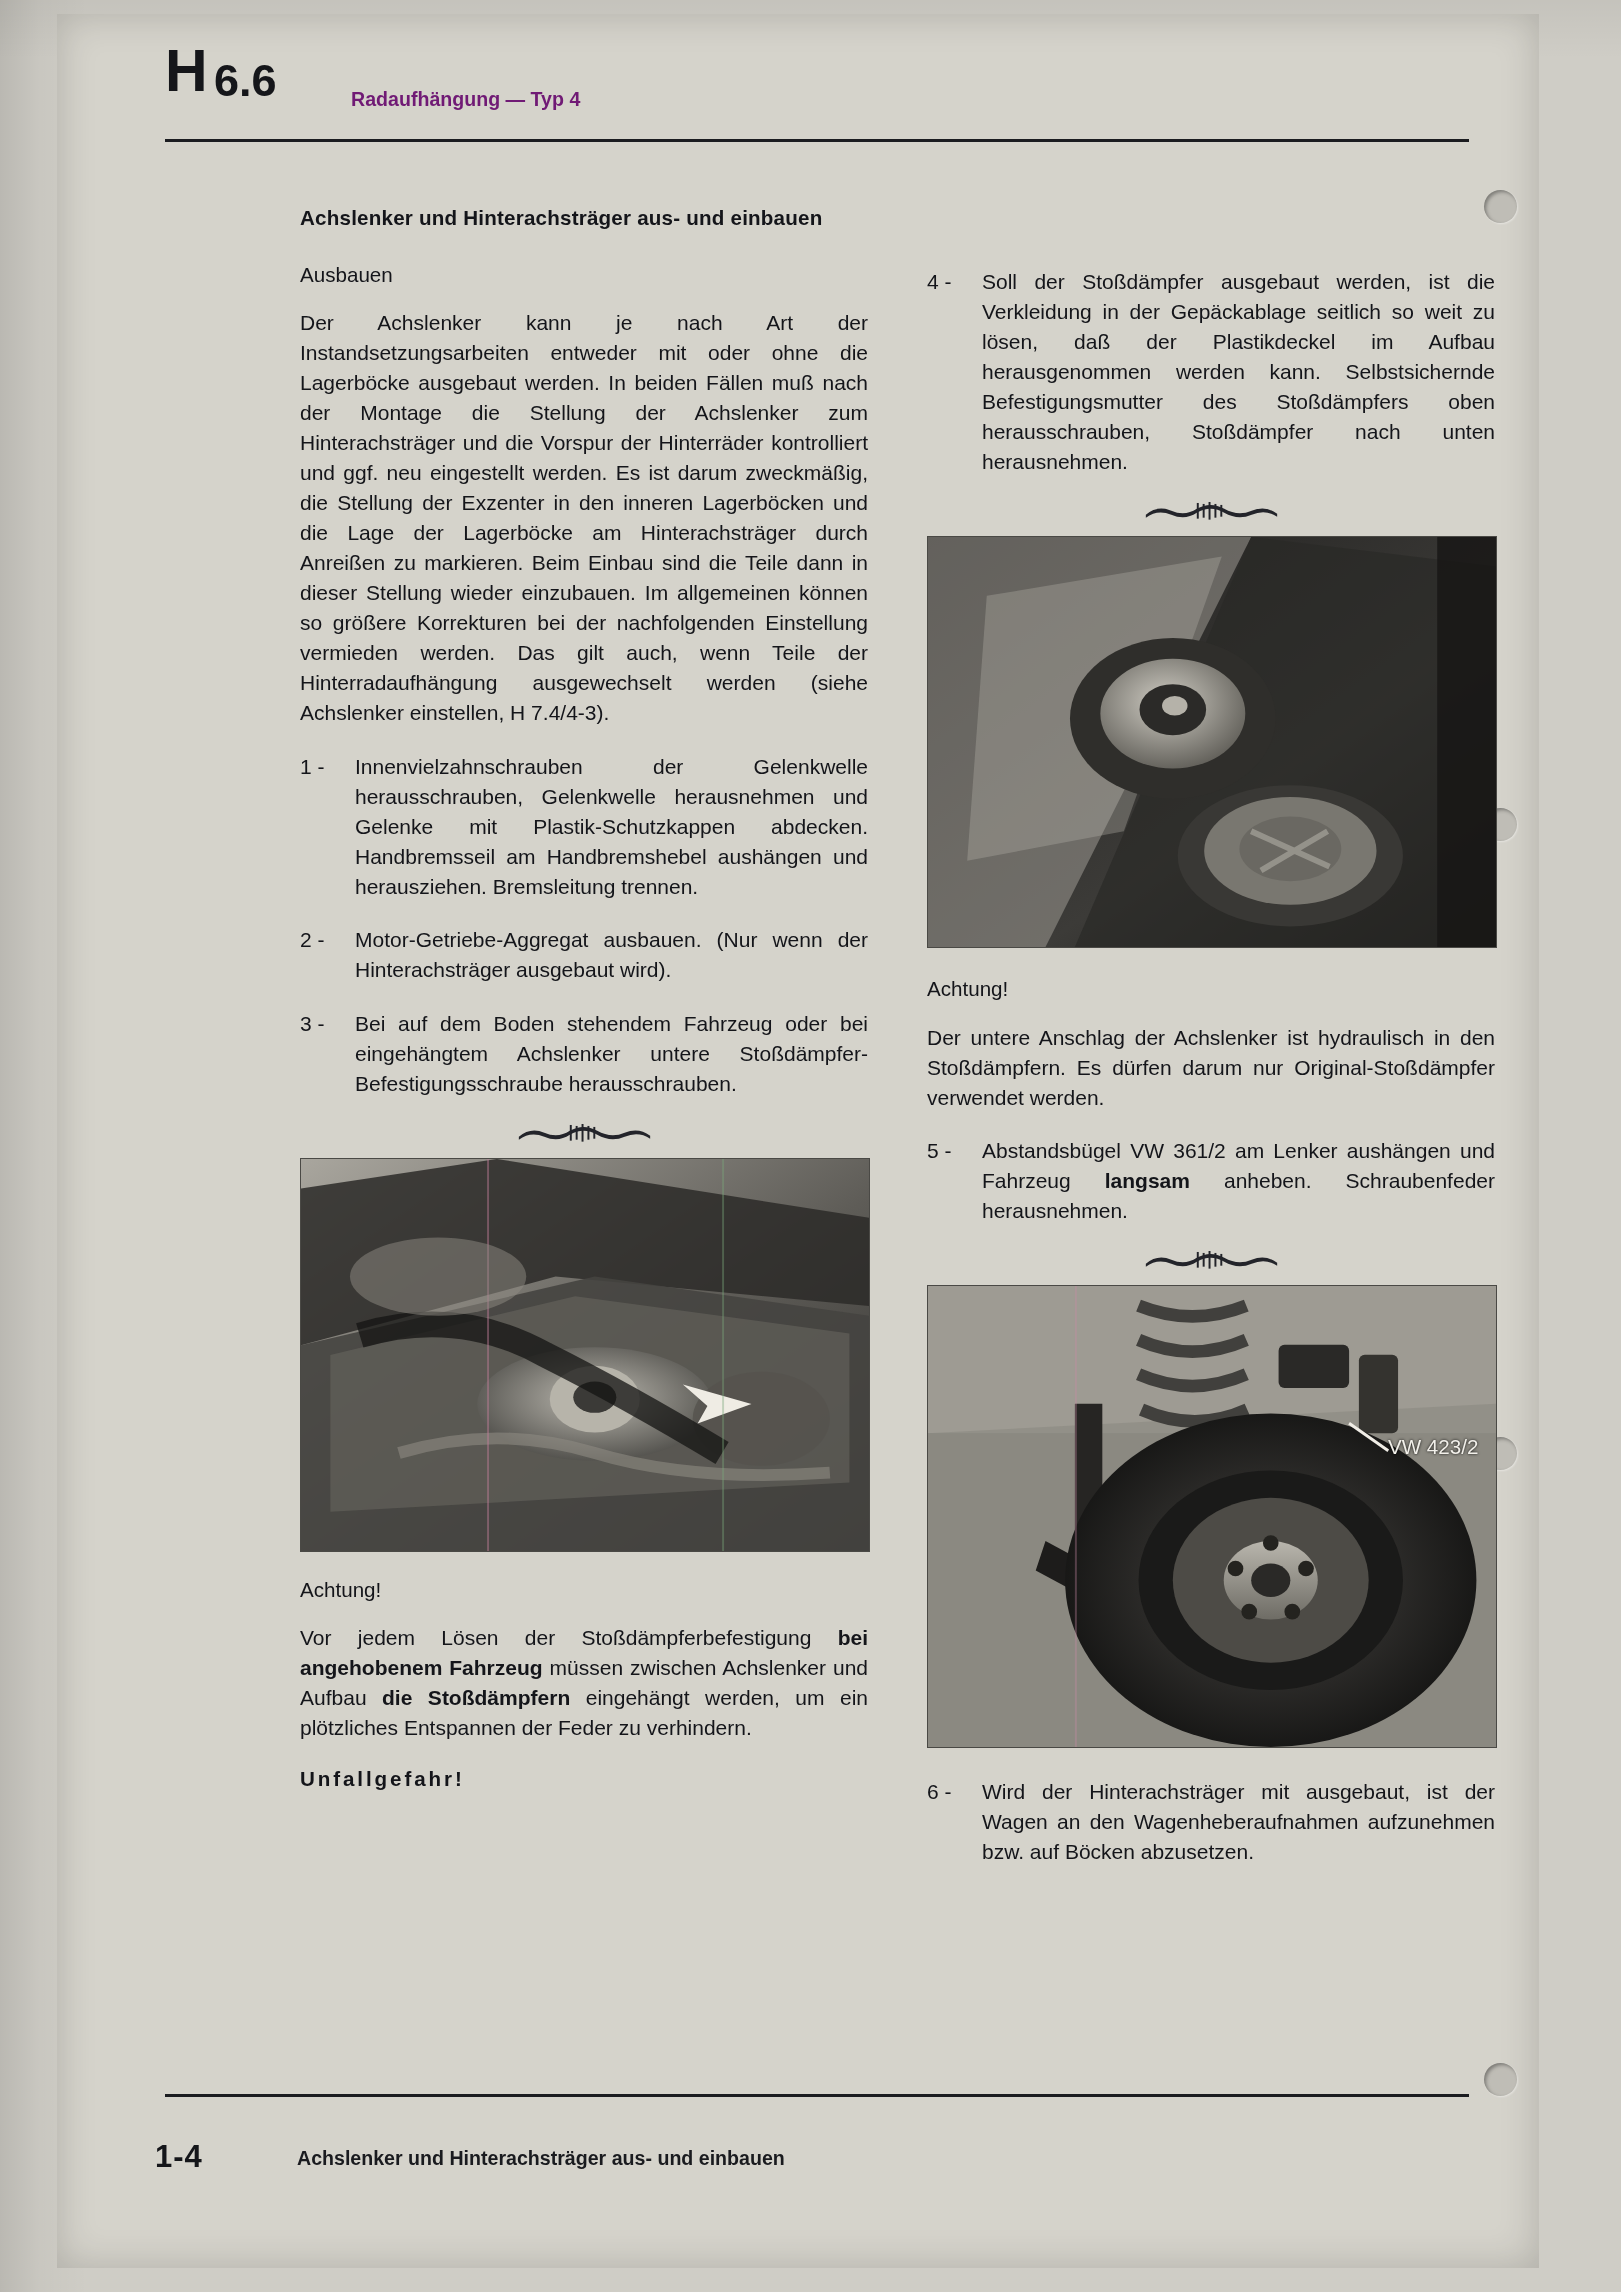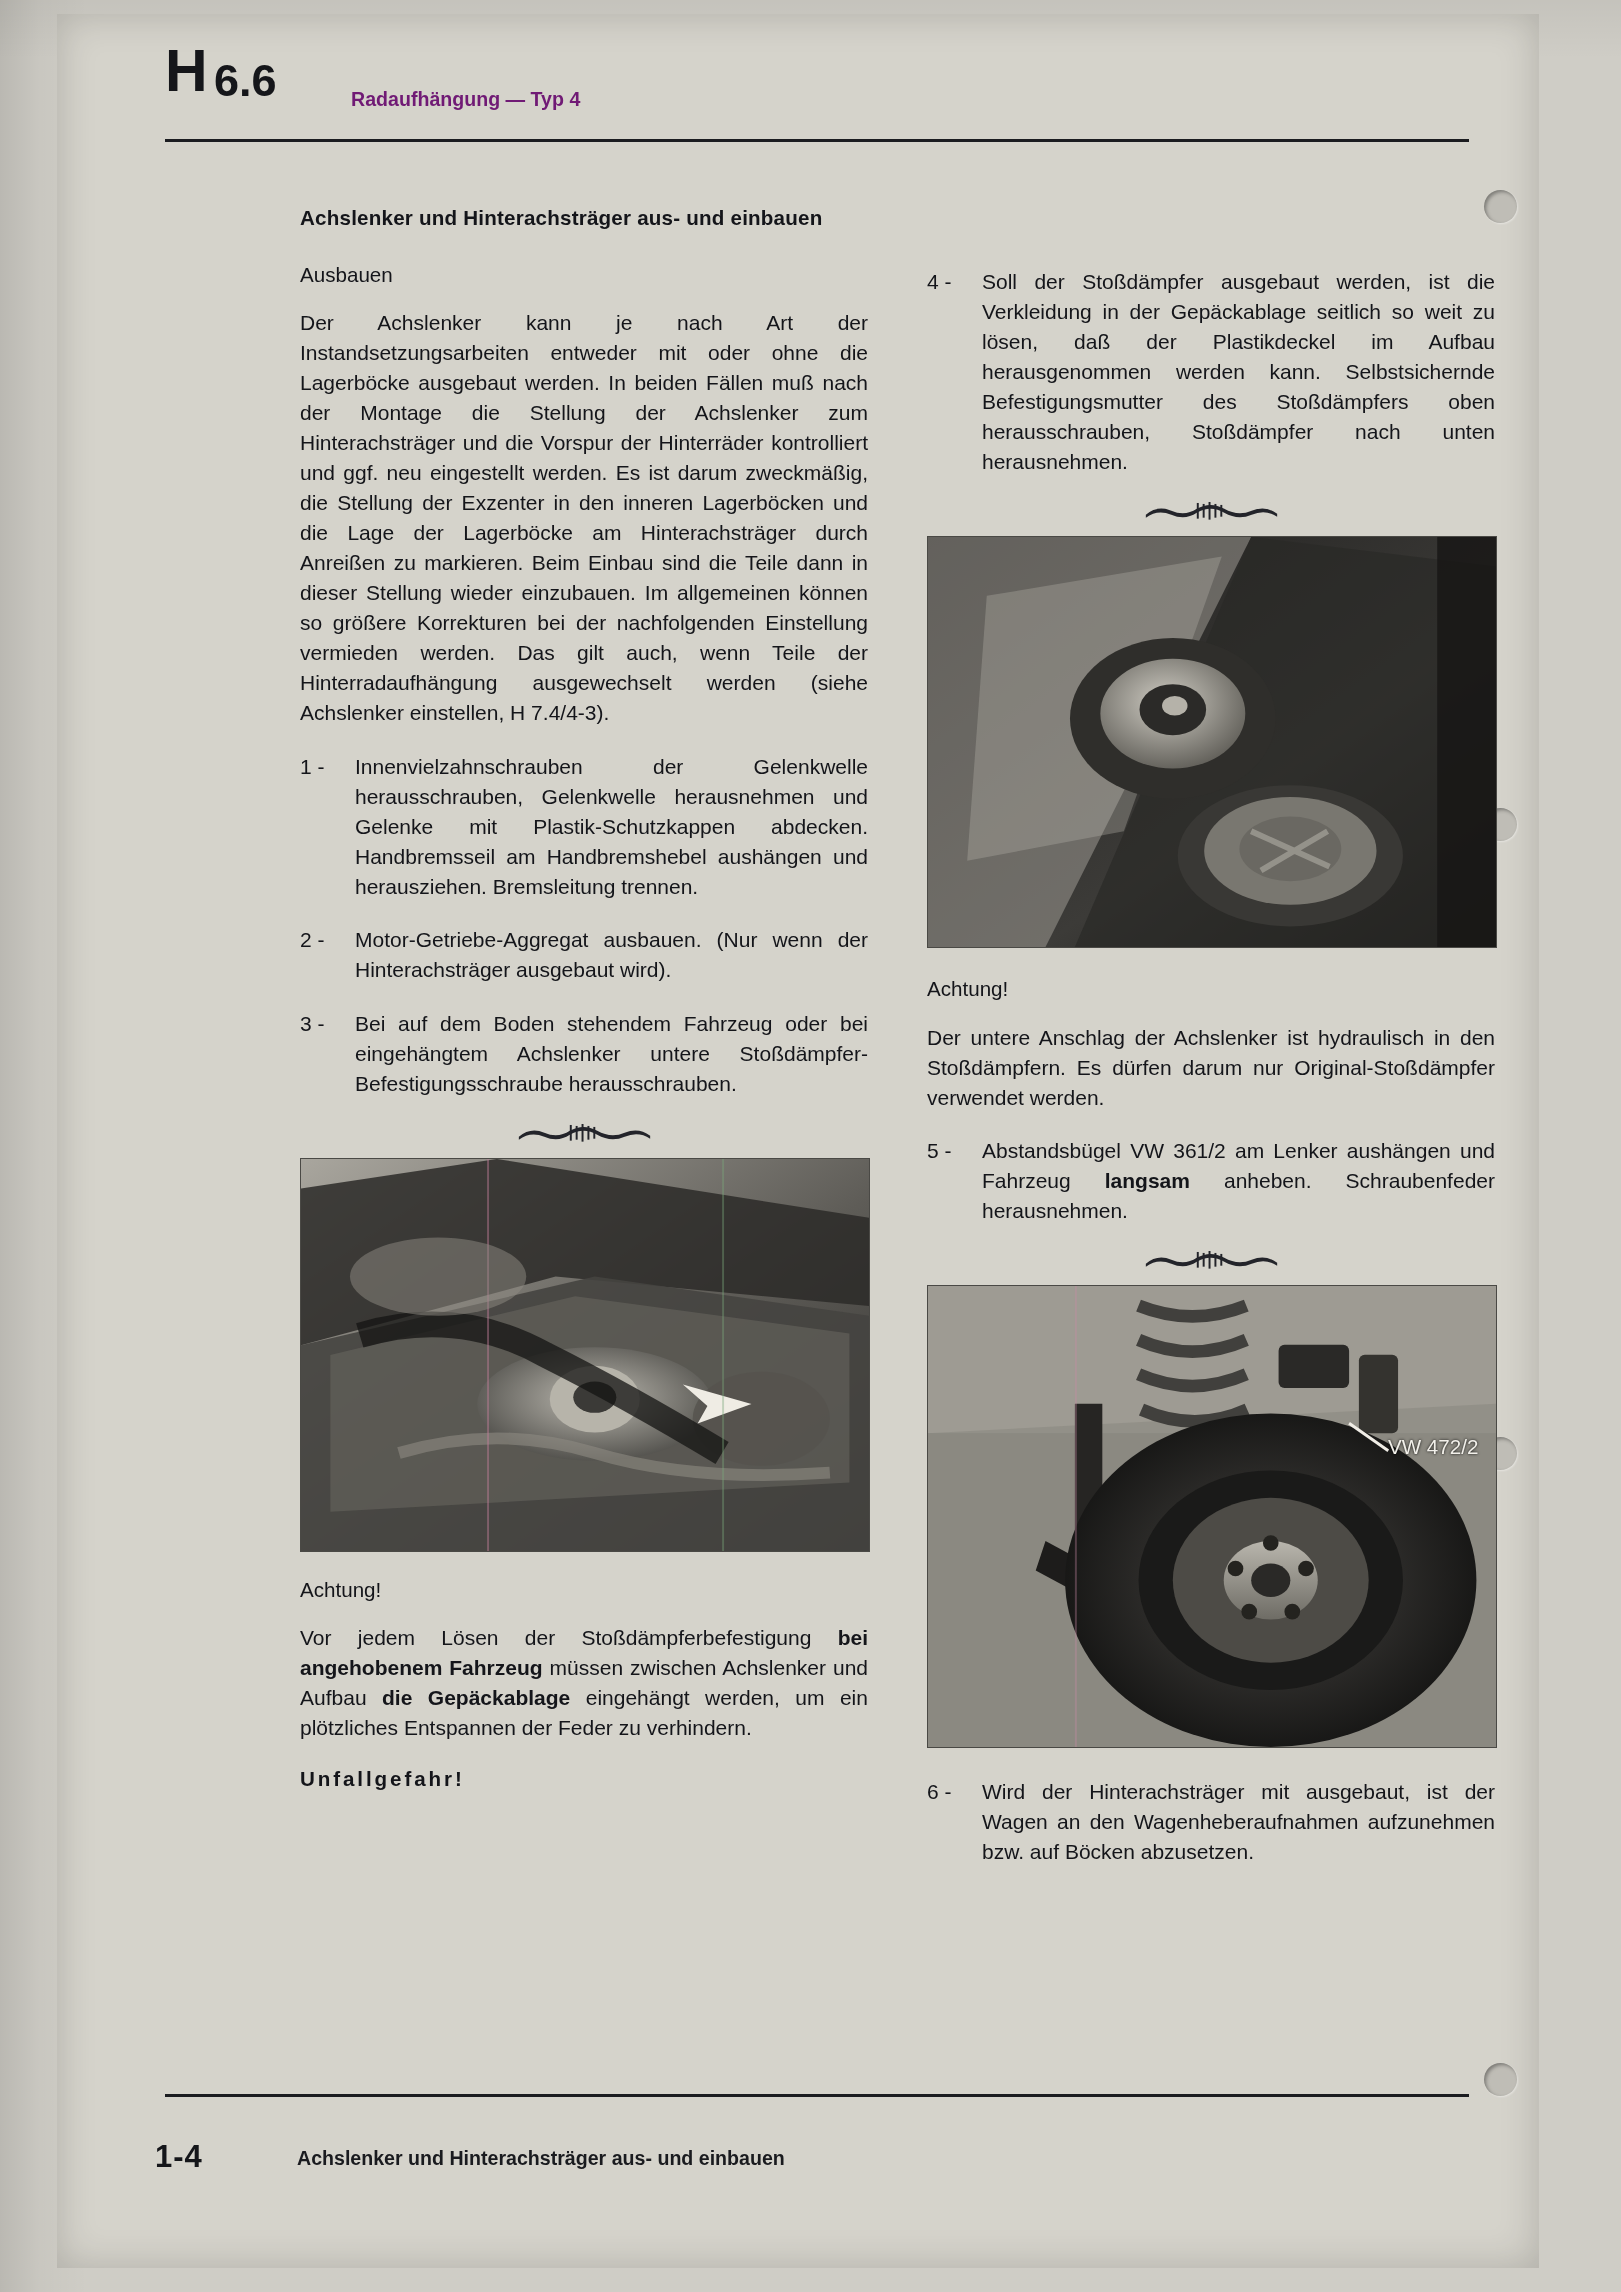--- a/index.html
+++ b/index.html
@@ -265,21 +265,21 @@
           <path d="M100 300 Q200 270 300 300 Q400 330 540 320" stroke="#8d8a82" stroke-width="12" fill="none" opacity="0.6"></path>
           <polygon points="390,230 460,250 405,270 415,252" fill="#efece4"></polygon>
           <rect x="190" y="0" width="2" height="400" fill="#c37f9c" opacity="0.45"></rect>
           <rect x="430" y="0" width="2" height="400" fill="#7aa87a" opacity="0.4"></rect>
           <ellipse cx="140" cy="120" rx="90" ry="40" fill="#8f8c84" opacity="0.5"></ellipse>
         </svg>
       </div>
 
       <div class="sub-title">Achtung!</div>
       <p class="body">
-        <span>Vor jedem Lösen der Stoßdämpferbefestigung </span><span class="b">bei angehobenem Fahrzeug</span><span> müssen zwischen Achslenker und Aufbau </span><span class="b">die Gepäckablage</span><span> eingehängt werden, um ein plötzliches Entspannen der Feder zu verhindern.</span>
+        <span>Vor jedem Lösen der Stoßdämpferbefestigung </span><span class="b">bei angehobenem Fahrzeug</span><span> müssen zwischen Achslenker und Aufbau </span><span class="b">die Stoßdämpfern</span><span> eingehängt werden, um ein plötzliches Entspannen der Feder zu verhindern.</span>
       </p>
       <div class="center-bold">Unfallgefahr!</div>
     </div>
 
     <div class="col col-right">
       <div class="item">
         <span class="marker">4 -</span>
         <span>Soll der Stoßdämpfer ausgebaut werden, ist die Verkleidung in der Gepäckablage seitlich so weit zu lösen, daß der Plastikdeckel im Aufbau herausgenommen werden kann. Selbstsichernde Befestigungsmutter des Stoßdämpfers oben herausschrauben, Stoßdämpfer nach unten herausnehmen.</span>
       </div>
 
@@ -383,21 +383,21 @@
           <g fill="#24231f">
             <circle cx="350" cy="262" r="8"></circle>
             <circle cx="386" cy="288" r="8"></circle>
             <circle cx="372" cy="332" r="8"></circle>
             <circle cx="328" cy="332" r="8"></circle>
             <circle cx="314" cy="288" r="8"></circle>
           </g>
           <path d="M430 140 L470 168" stroke="#f0ede6" stroke-width="3" fill="none"></path>
           <rect x="150" y="0" width="2" height="470" fill="#c98aa6" opacity="0.35"></rect>
         </svg>
-        <span class="lbl" style="right:17.6px; top:149px;">VW 472/2</span>
+        <span class="lbl" style="right:17.6px; top:149px;">VW 423/2</span>
       </div>
 
       <div class="item">
         <span class="marker">6 -</span>
         <span>Wird der Hinterachsträger mit ausgebaut, ist der Wagen an den Wagenheberaufnahmen aufzunehmen bzw. auf Böcken abzusetzen.</span>
       </div>
     </div>
 
     <div class="rule-bottom"></div>
     <div class="footer-num">1-4</div>

